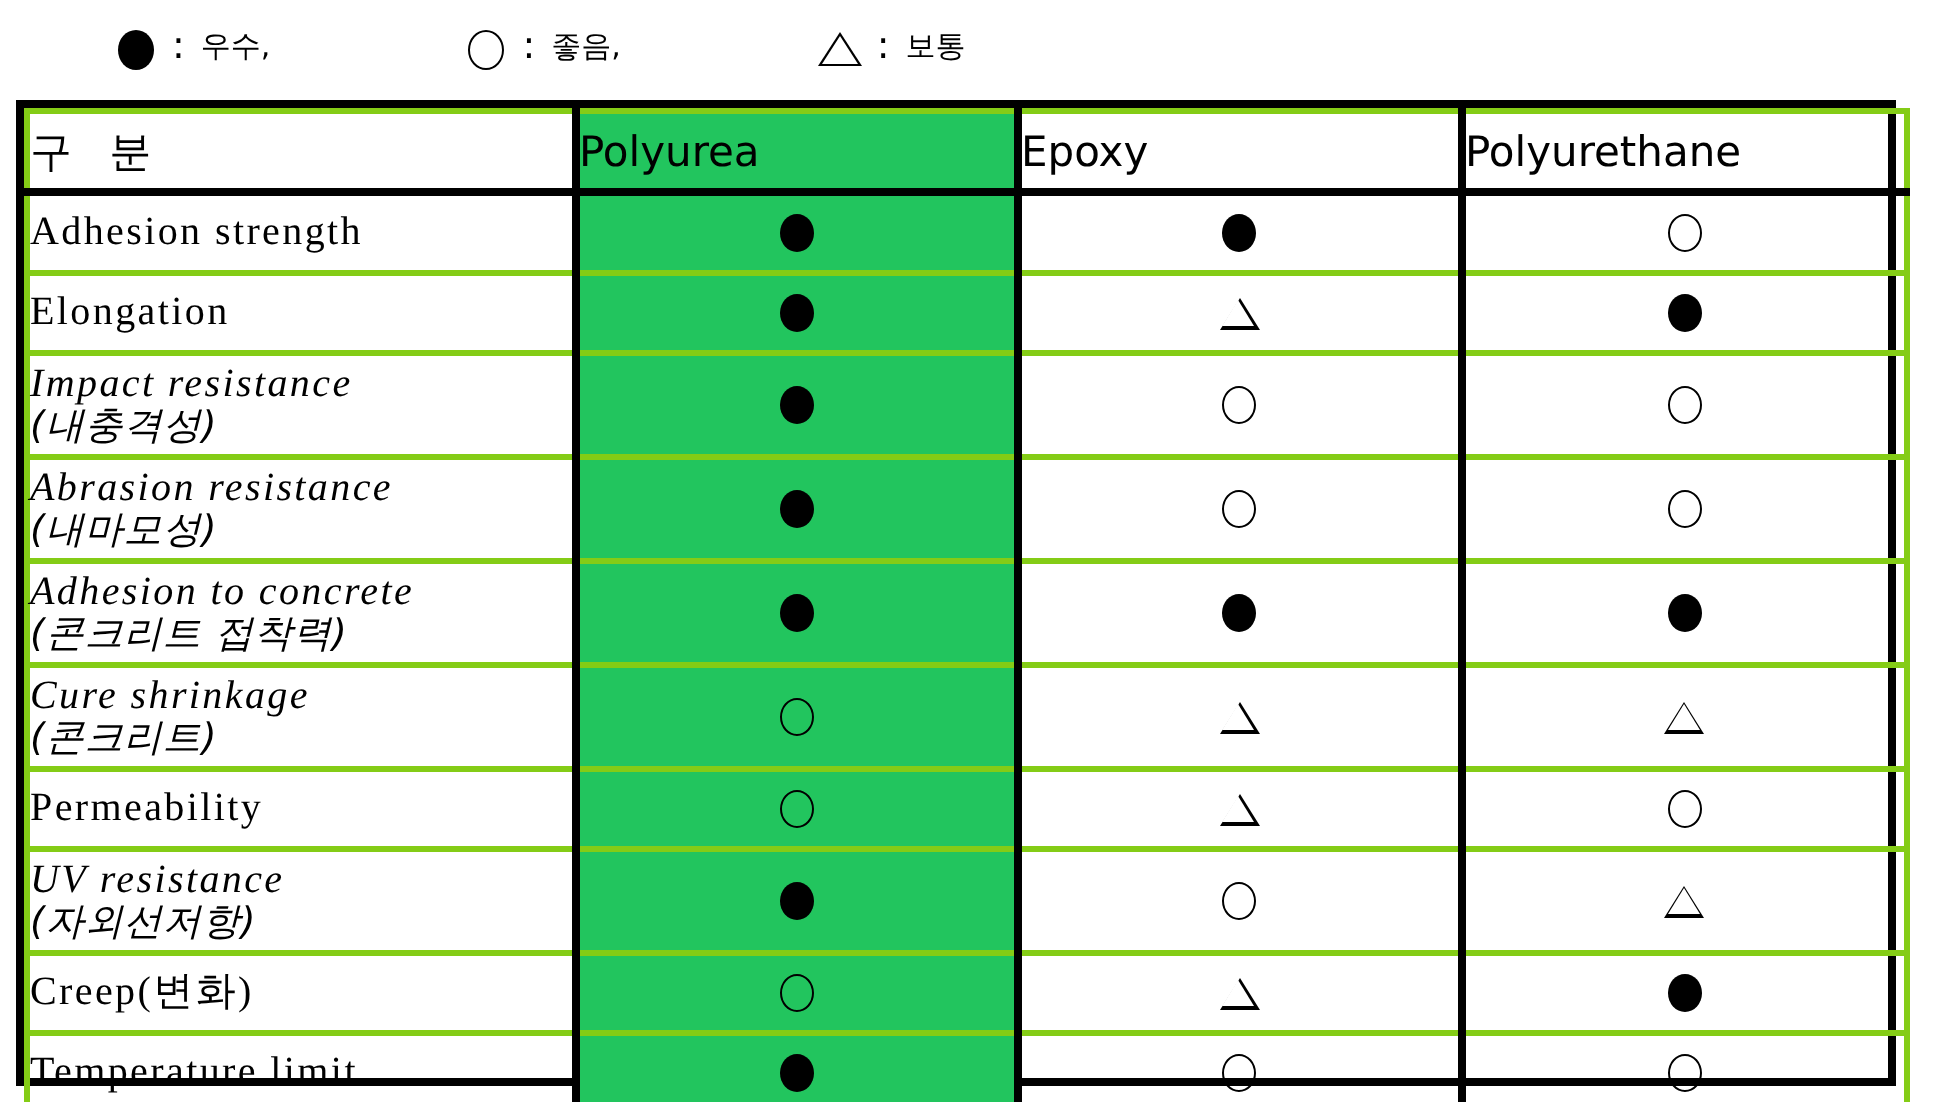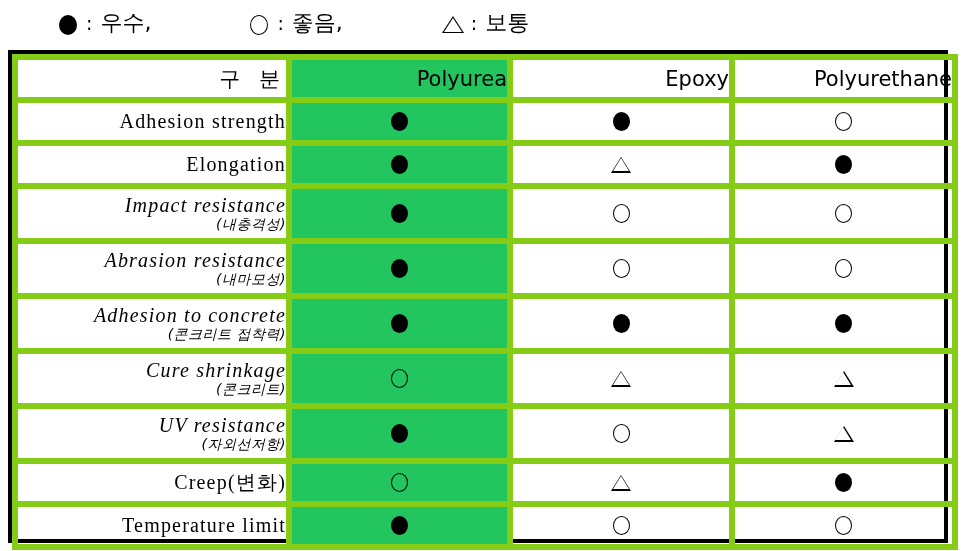--- a/index.html
+++ b/index.html
@@ -41,21 +41,21 @@
     display: inline-block;
     width: 24px;
     text-align: center;
     margin-right: 6px;
   }
   .legend-colon {
     margin-right: 8px;
     font-size: 19px;
   }
   .legend-label {
-    font-size: 22px;
+    font-size: 15px;
     font-family: "DejaVu Sans", "Liberation Sans", sans-serif;
   }
 
   
   .sym {
     display: inline-block;
     position: relative;
     vertical-align: middle;
   }
   .sym-filled {
@@ -124,24 +124,24 @@
     width: 100%;
     height: 100%;
     table-layout: fixed;
   }
   table.cmp col.c0 { width: 274px; }
   table.cmp col.c1 { width: 221px; }
   table.cmp col.c2 { width: 222px; }
   table.cmp col.c3 { width: 223px; }
 
   table.cmp td, table.cmp th {
-    border: 6px solid #84cc16;
+    border: 3px solid #84cc16;
     padding: 0;
     margin: 0;
-    text-align: right;
+    text-align: left;
     vertical-align: middle;
   }
   
   table.cmp td.col-div,
   table.cmp th.col-div {
     border-left: 4px solid #000000;
   }
   
   table.cmp thead th {
     border-bottom: 4px solid #000000;
@@ -158,21 +158,21 @@
 
   td.label {
     font-size: 20px;
     line-height: 1.12;
     font-family: "Liberation Serif", "DejaVu Serif", serif;
     padding: 2px 4px;
   }
   td.label .ko {
     display: block;
     font-family: "DejaVu Sans", "Liberation Sans", sans-serif;
-    font-size: 14px;
+    font-size: 19px;
     letter-spacing: 0.5px;
   }
   td.label .en {
     display: block;
     letter-spacing: 1.2px;
   }
   td.label .one {
     letter-spacing: 1.2px;
   }
   td.sym-cell {
@@ -339,20 +339,38 @@
             <span class="cellsym">
               <span class="sym sym-tri"></span>
             </span>
           </td>
           <td class="sym-cell col-div">
             <span class="cellsym">
               <span class="sym sym-tri"></span>
             </span>
           </td>
         </tr>
+        <tr class="one-line">
+          <td class="label"><span class="one">Permeability</span></td>
+          <td class="sym-cell col-div shaded">
+            <span class="cellsym">
+              <span class="sym sym-open"></span>
+            </span>
+          </td>
+          <td class="sym-cell col-div">
+            <span class="cellsym">
+              <span class="sym sym-tri"></span>
+            </span>
+          </td>
+          <td class="sym-cell col-div">
+            <span class="cellsym">
+              <span class="sym sym-open"></span>
+            </span>
+          </td>
+        </tr>
         <tr class="two-line">
           <td class="label">
             <span class="en">UV resistance</span>
             <span class="ko">(자외선저항)</span>
           </td>
           <td class="sym-cell col-div shaded">
             <span class="cellsym">
               <span class="sym sym-filled"></span>
             </span>
           </td>

